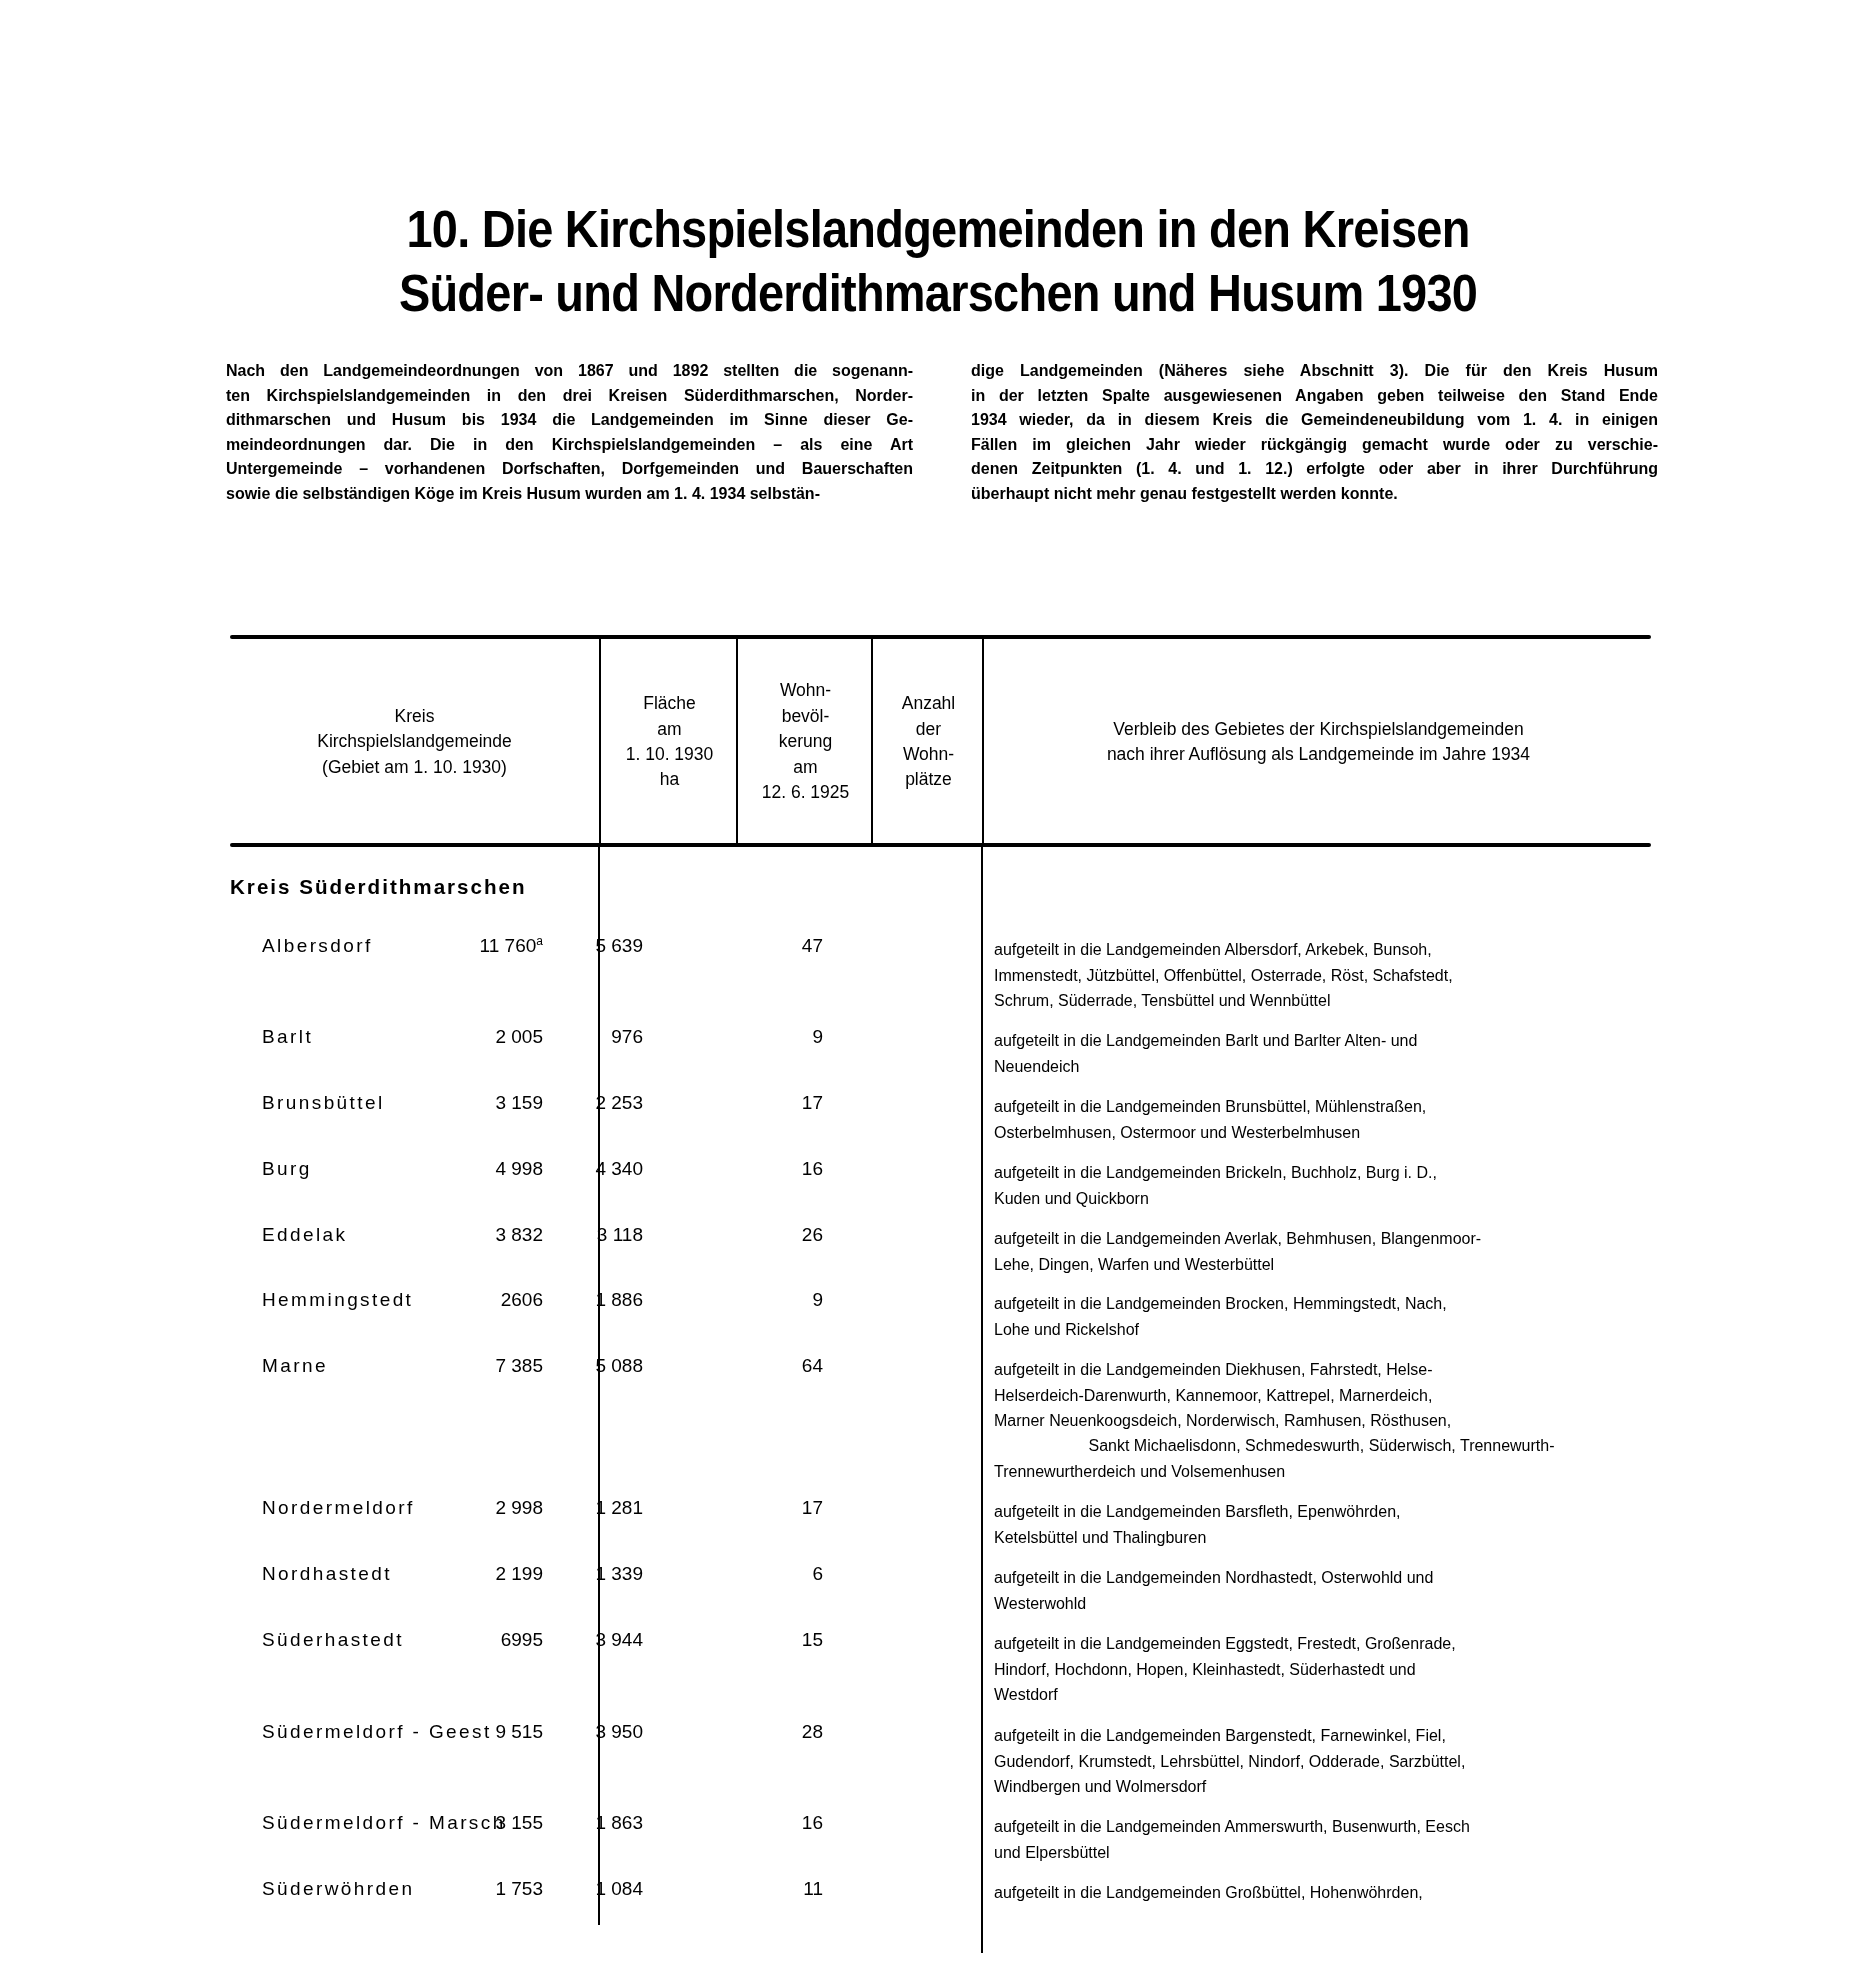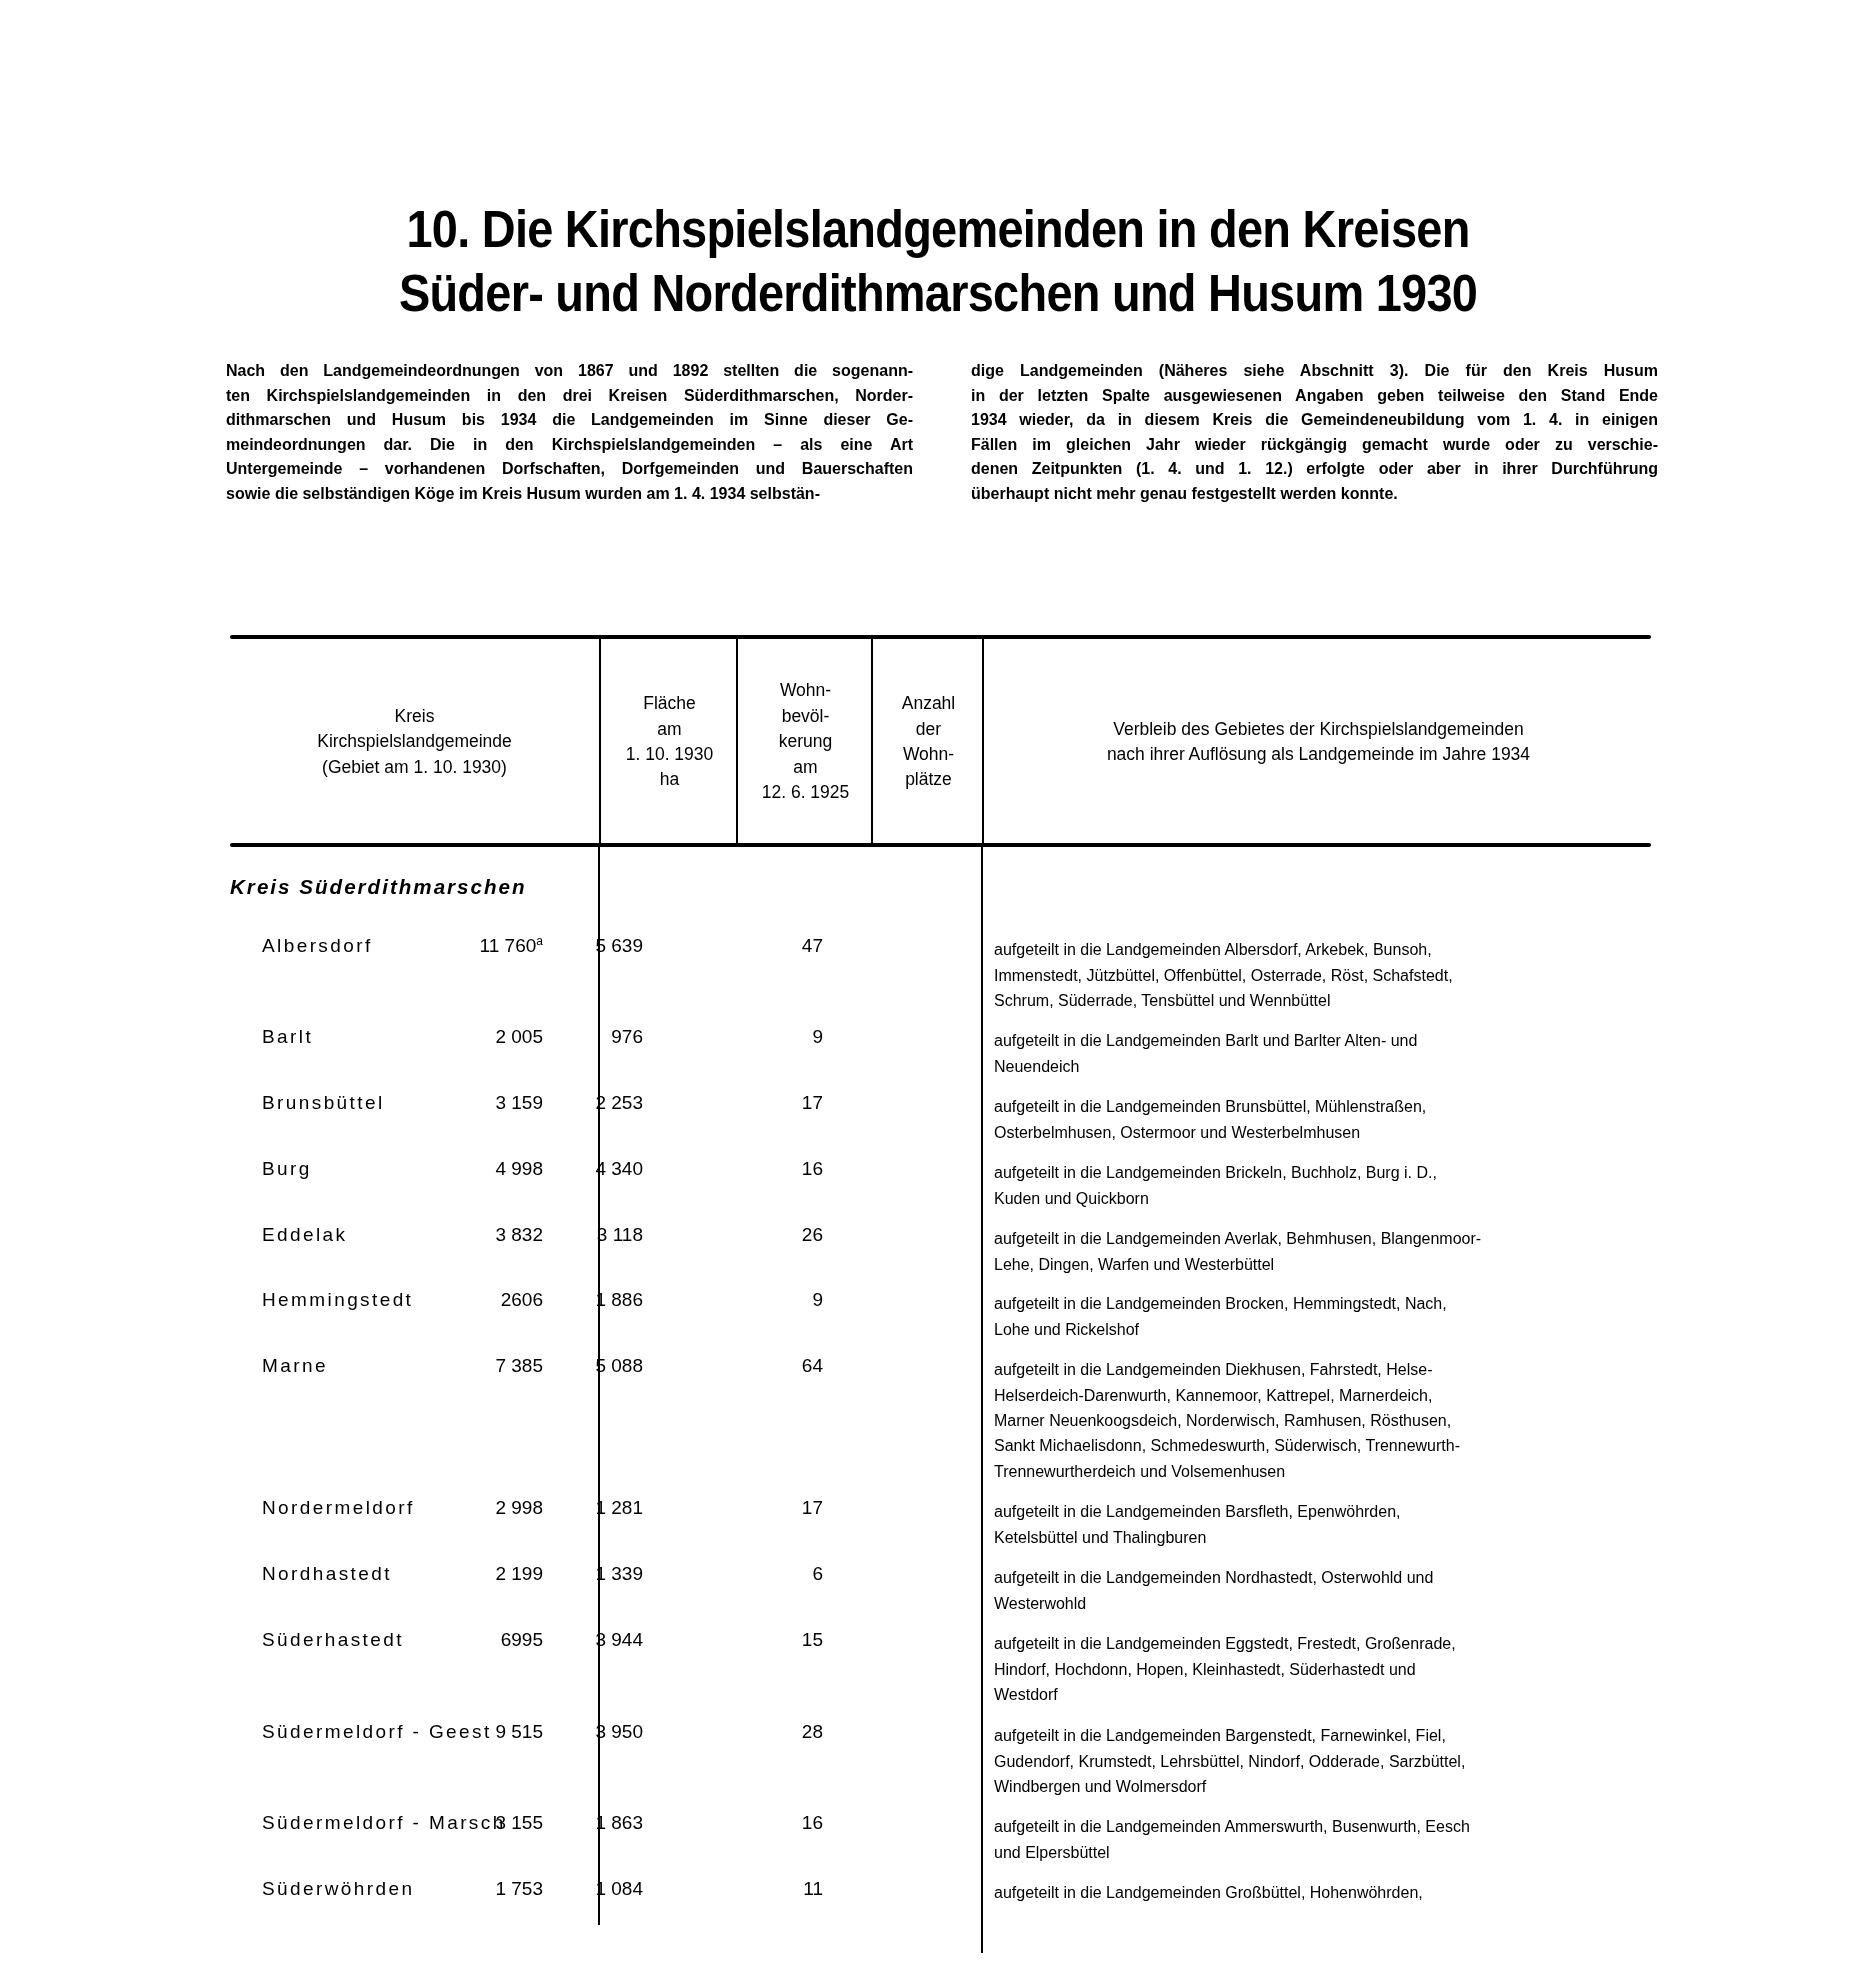--- a/index.html
+++ b/index.html
@@ -27,21 +27,21 @@
 
   .row { position: absolute; left: 0; width: 1421px; font-size: 19px; }
   .row .name { position: absolute; left: 32px; top: 0; letter-spacing: 2.4px; line-height: 24px; }
   .row .flaeche { position: absolute; right: 1108px; top: 0; text-align: right; width: 119px; line-height: 24px; }
   .row .bev { position: absolute; right: 1008px; top: 0; text-align: right; width: 119px; line-height: 24px; }
   .row .wohn { position: absolute; right: 828px; top: 0; text-align: right; width: 79px; line-height: 24px; }
   .row .verbleib { position: absolute; left: 764px; top: 3.2px; width: 655px; font-size: 16px; line-height: 25.4px; font-weight: normal; }
   .row .verbleib div { white-space: nowrap; }
   sup.fn { font-size: 12px; vertical-align: super; line-height: 0; }
 
-  .section { position: absolute; left: 0; font-weight: bold; font-size: 20.6px; letter-spacing: 2px; font-style: italic; }
+  .section { position: absolute; left: 0; font-weight: bold; font-size: 20.6px; letter-spacing: 2px; }
 </style>
 </head>
 <body>
 
 <div id="title" class="abs">
   <div>10. Die Kirchspielslandgemeinden in den Kreisen</div>
   <div>Süder- und Norderdithmarschen und Husum 1930</div>
 </div>
 
 <div id="intro-left" class="abs intro">
@@ -179,21 +179,21 @@
       </div>
       <div class="row" style="top: 719px;">
         <div class="name">Marne</div>
         <div class="flaeche"><span>7 385</span></div>
         <div class="bev">5 088</div>
         <div class="wohn">64</div>
         <div class="verbleib">
           <div style="display: block;">aufgeteilt in die Landgemeinden Diekhusen, Fahrstedt, Helse-</div>
           <div style="display: block;">Helserdeich-Darenwurth, Kannemoor, Kattrepel, Marnerdeich,</div>
           <div style="display: block;">Marner Neuenkoogsdeich, Norderwisch, Ramhusen, Rösthusen,</div>
-          <div style="display: block;">Sankt Michaelisdonn, Schmedeswurth, Süderwisch, Trennewurth-</div>
+          <div style="display: block; text-align: center;">Sankt Michaelisdonn, Schmedeswurth, Süderwisch, Trennewurth-</div>
           <div style="display: block;">Trennewurtherdeich und Volsemenhusen</div>
         </div>
       </div>
       <div class="row" style="top: 861px;">
         <div class="name">Nordermeldorf</div>
         <div class="flaeche"><span>2 998</span></div>
         <div class="bev">1 281</div>
         <div class="wohn">17</div>
         <div class="verbleib">
           <div style="display: block;">aufgeteilt in die Landgemeinden Barsfleth, Epenwöhrden,</div>

